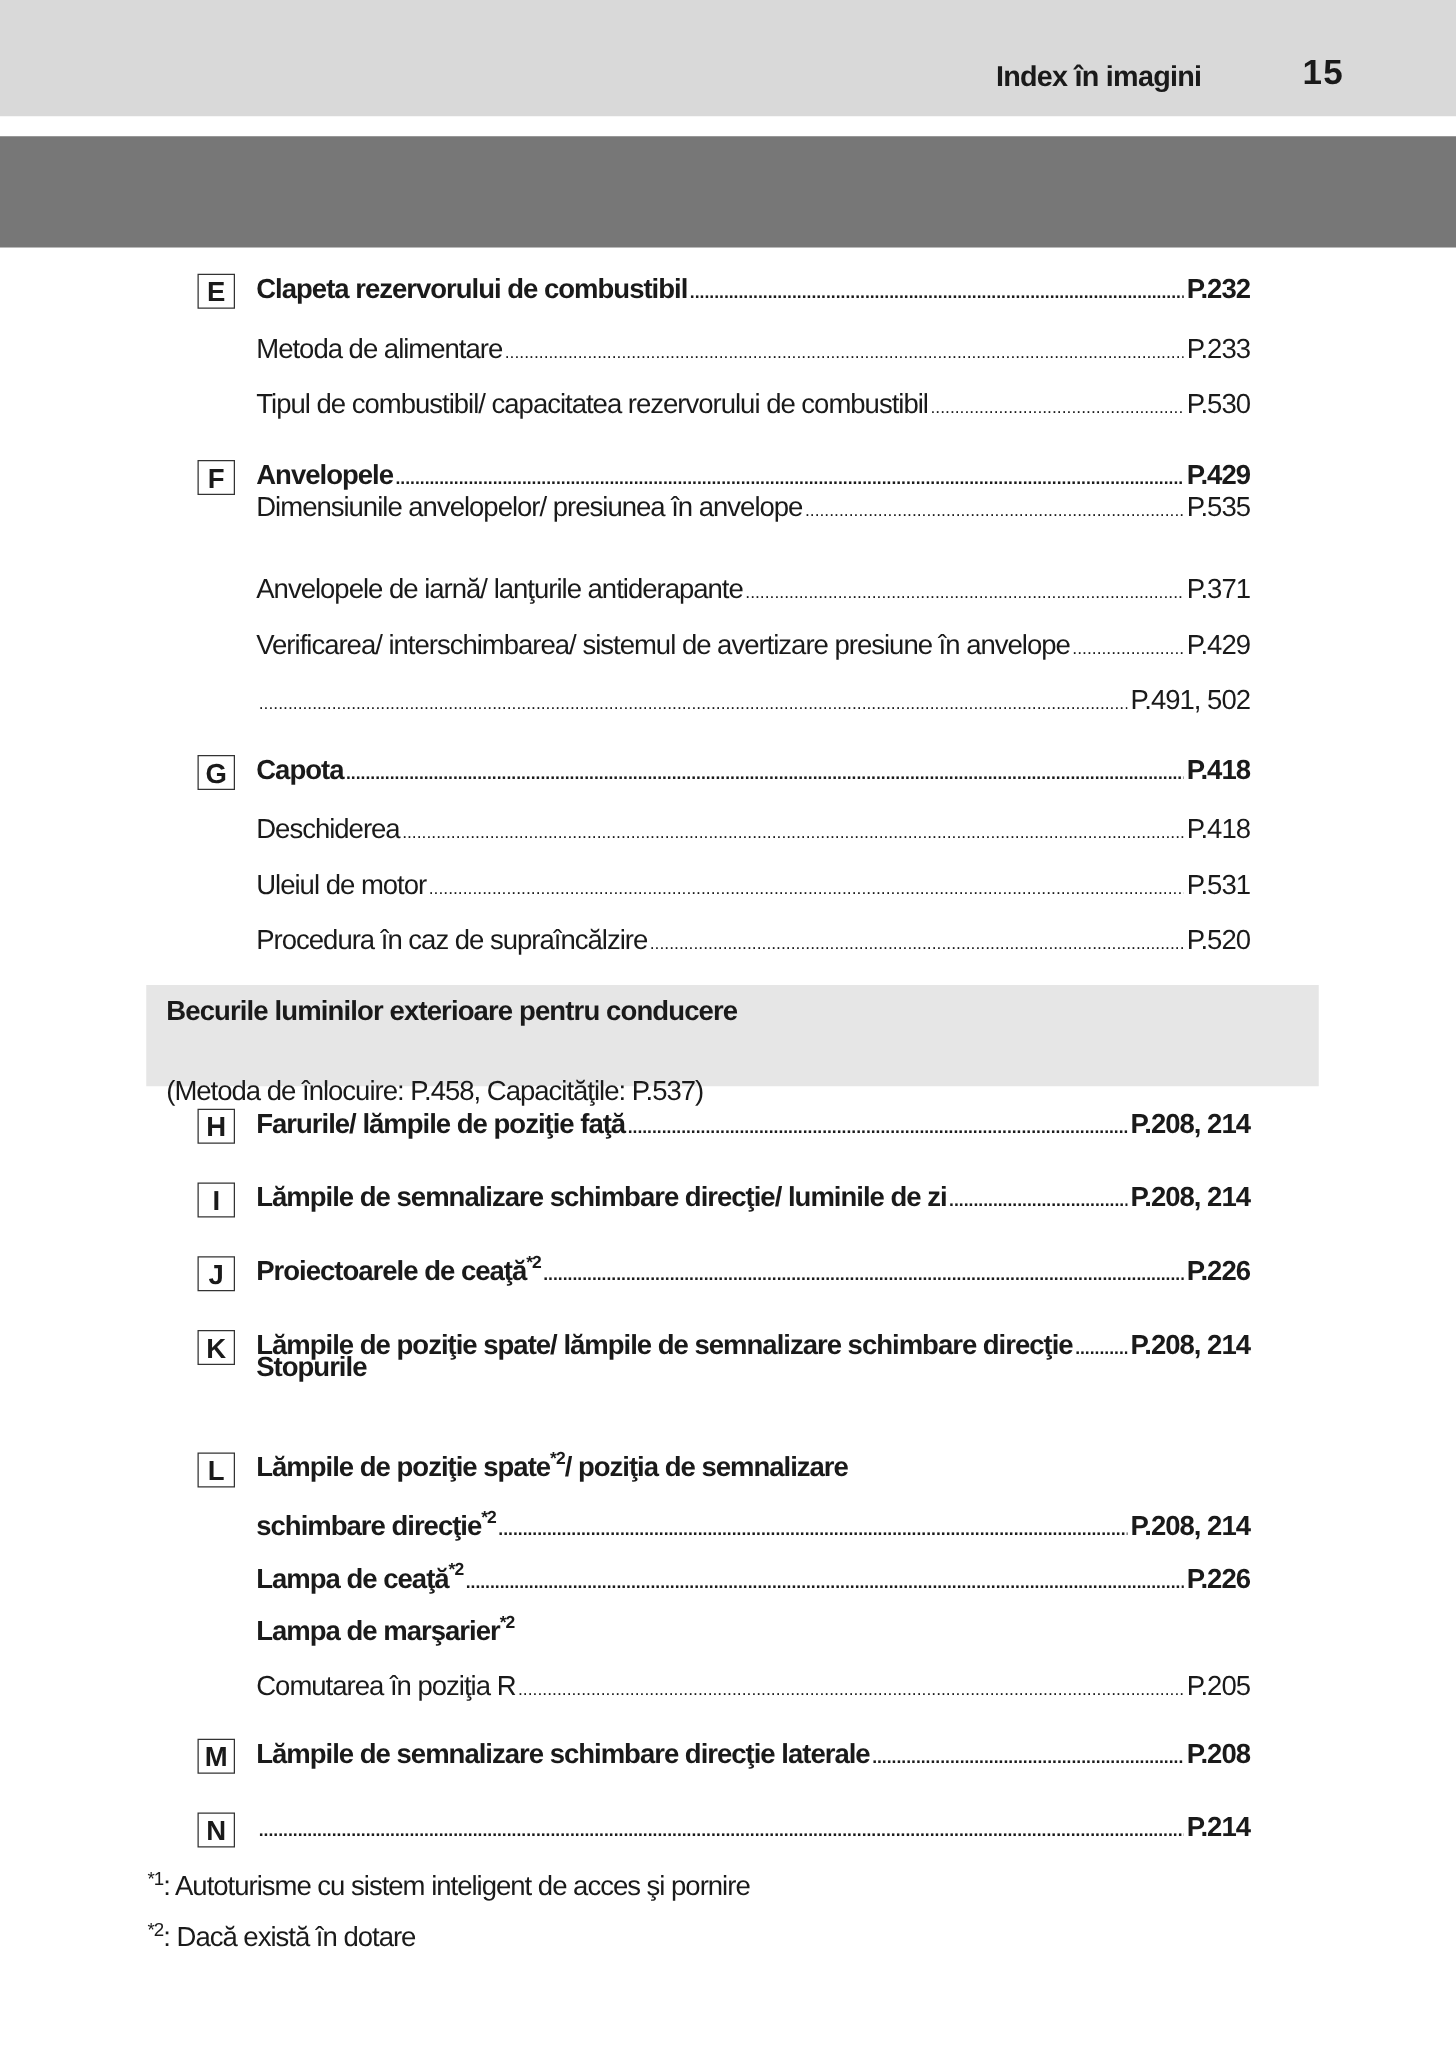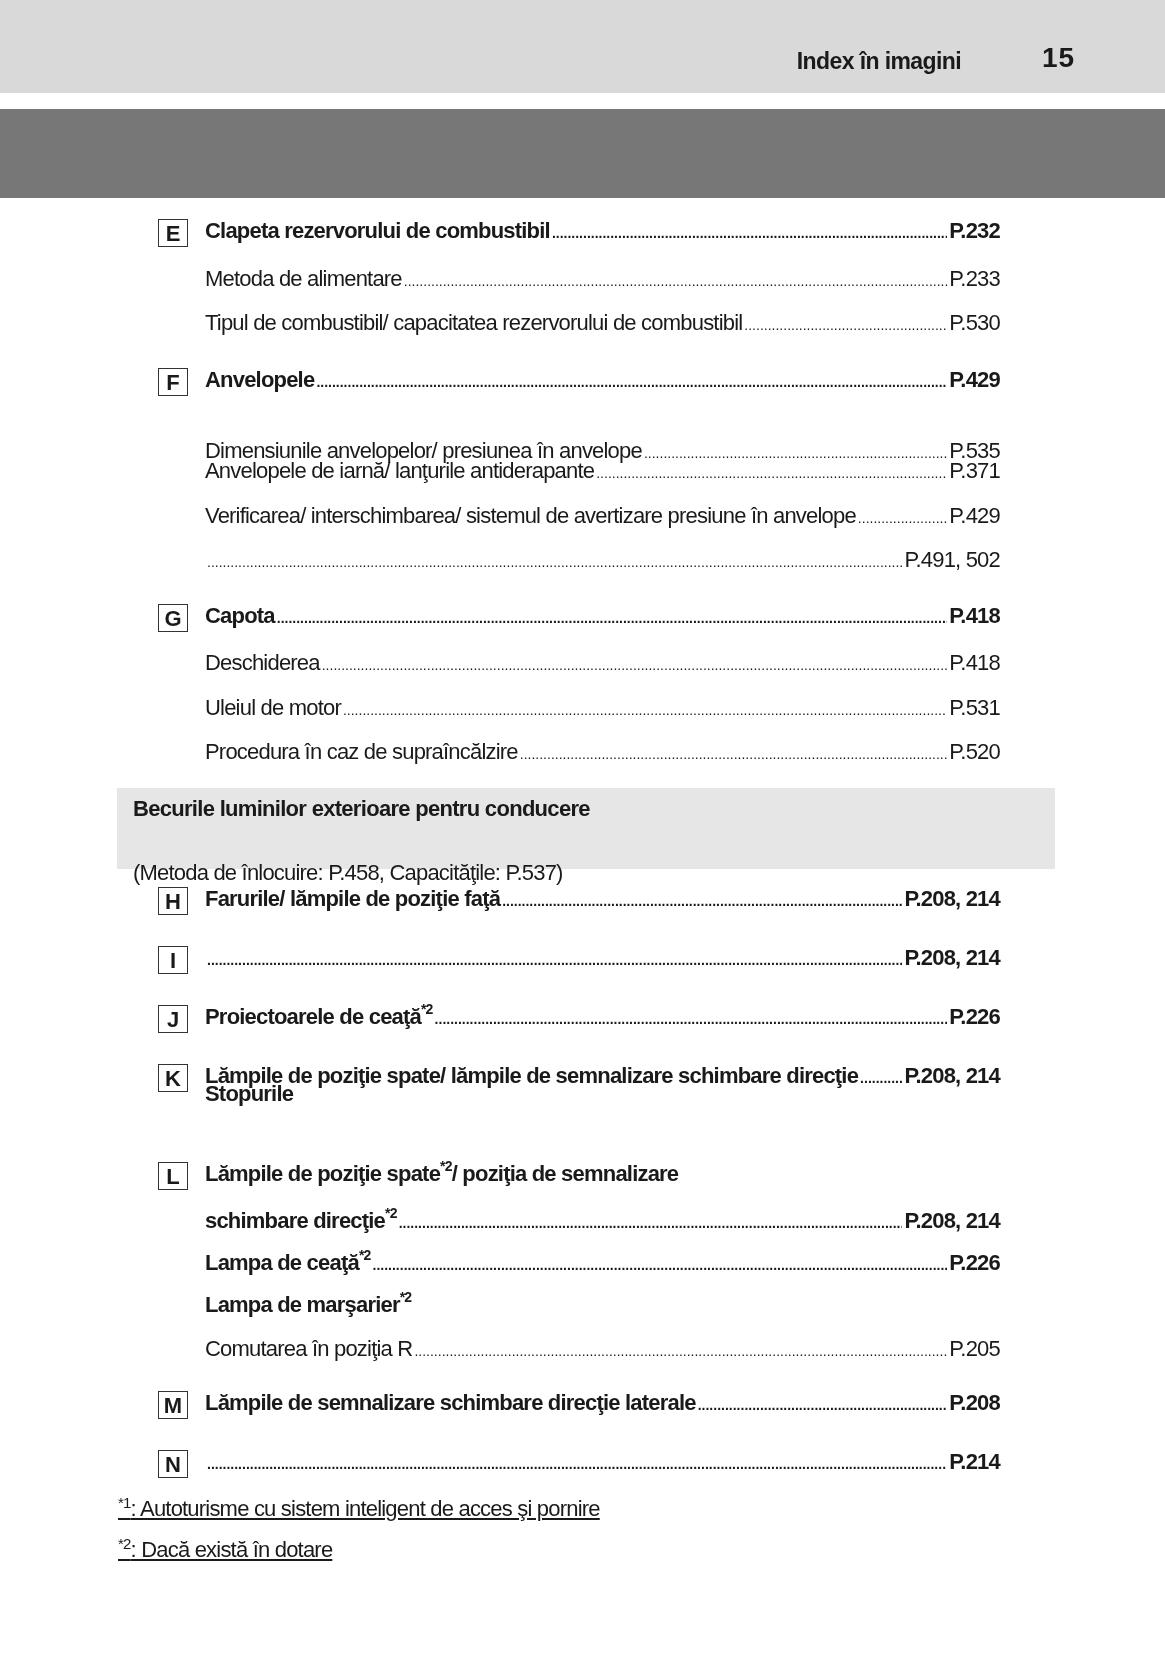--- a/index.html
+++ b/index.html
@@ -19,21 +19,21 @@
   .entry .leader::before { content: "................................................................................................................................................................................................................................................"; letter-spacing: 0px; font-size: 14px; }
   .entry .page { flex: 0 0 auto; }
   sup { font-size: 14px; position: relative; top: -2px; vertical-align: super; line-height: 0; }
 
   .letter-box { position: absolute; left: 158px; width: 30px; height: 28px; border: 1.5px solid #333; font-size: 22px; font-weight: bold; text-align: center; line-height: 28px; box-sizing: border-box; background: #fff; }
 
   .section-box { position: absolute; left: 117px; top: 788px; width: 938px; height: 81px; background: #e6e6e6; }
   .section-title { position: absolute; left: 133px; top: 796px; font-size: 22px; font-weight: bold; letter-spacing: -0.7px; }
   .section-sub { position: absolute; left: 133px; top: 860px; font-size: 22px; letter-spacing: -0.8px; }
 
-  .footnote { position: absolute; left: 118px; font-size: 22px; letter-spacing: -0.8px; text-decoration: underline; }
+  .footnote { position: absolute; left: 118px; font-size: 22px; letter-spacing: -0.8px; }
   .footnote .mark { font-size: 15px; vertical-align: super; line-height: 0; }
 </style>
 </head>
 <body>
 
 <div class="top-band"></div>
 <div class="header-title">Index în imagini</div>
 <div class="page-num">15</div>
 <div class="dark-band"></div>
 
@@ -53,21 +53,21 @@
     <span class="leader"></span>
     <span class="page">P.530</span>
 </div>
 
 <div class="letter-box" style="top:368px">F</div>
 <div class="entry bold" style="top:367px">
   <span class="label">Anvelopele</span>
     <span class="leader"></span>
     <span class="page">P.429</span>
 </div>
-<div class="entry" style="top:438px">
+<div class="entry" style="top:393px">
   <span class="label">Dimensiunile anvelopelor/ presiunea în anvelope</span>
     <span class="leader"></span>
     <span class="page">P.535</span>
 </div>
 <div class="entry" style="top:458px">
   <span class="label">Anvelopele de iarnă/ lanţurile antiderapante</span>
     <span class="leader"></span>
     <span class="page">P.371</span>
 </div>
 <div class="entry" style="top:503px">
@@ -108,20 +108,21 @@
 
 <div class="letter-box" style="top:887px">H</div>
 <div class="entry bold" style="top:886px">
   <span class="label">Farurile/ lămpile de poziţie faţă</span>
     <span class="leader"></span>
     <span class="page">P.208, 214</span>
 </div>
 
 <div class="letter-box" style="top:946px">I</div>
 <div class="entry bold" style="top:945px">
+  <span class="label">Lămpile de semnalizare schimbare direcţie/ luminile de zi</span>
     <span class="leader"></span>
     <span class="page">P.208, 214</span>
 </div>
 
 <div class="letter-box" style="top:1005px">J</div>
 <div class="entry bold" style="top:1004px">
   <span class="label"><span>Proiectoarele de ceaţă</span><sup>*2</sup></span>
     <span class="leader"></span>
     <span class="page">P.226</span>
 </div>

